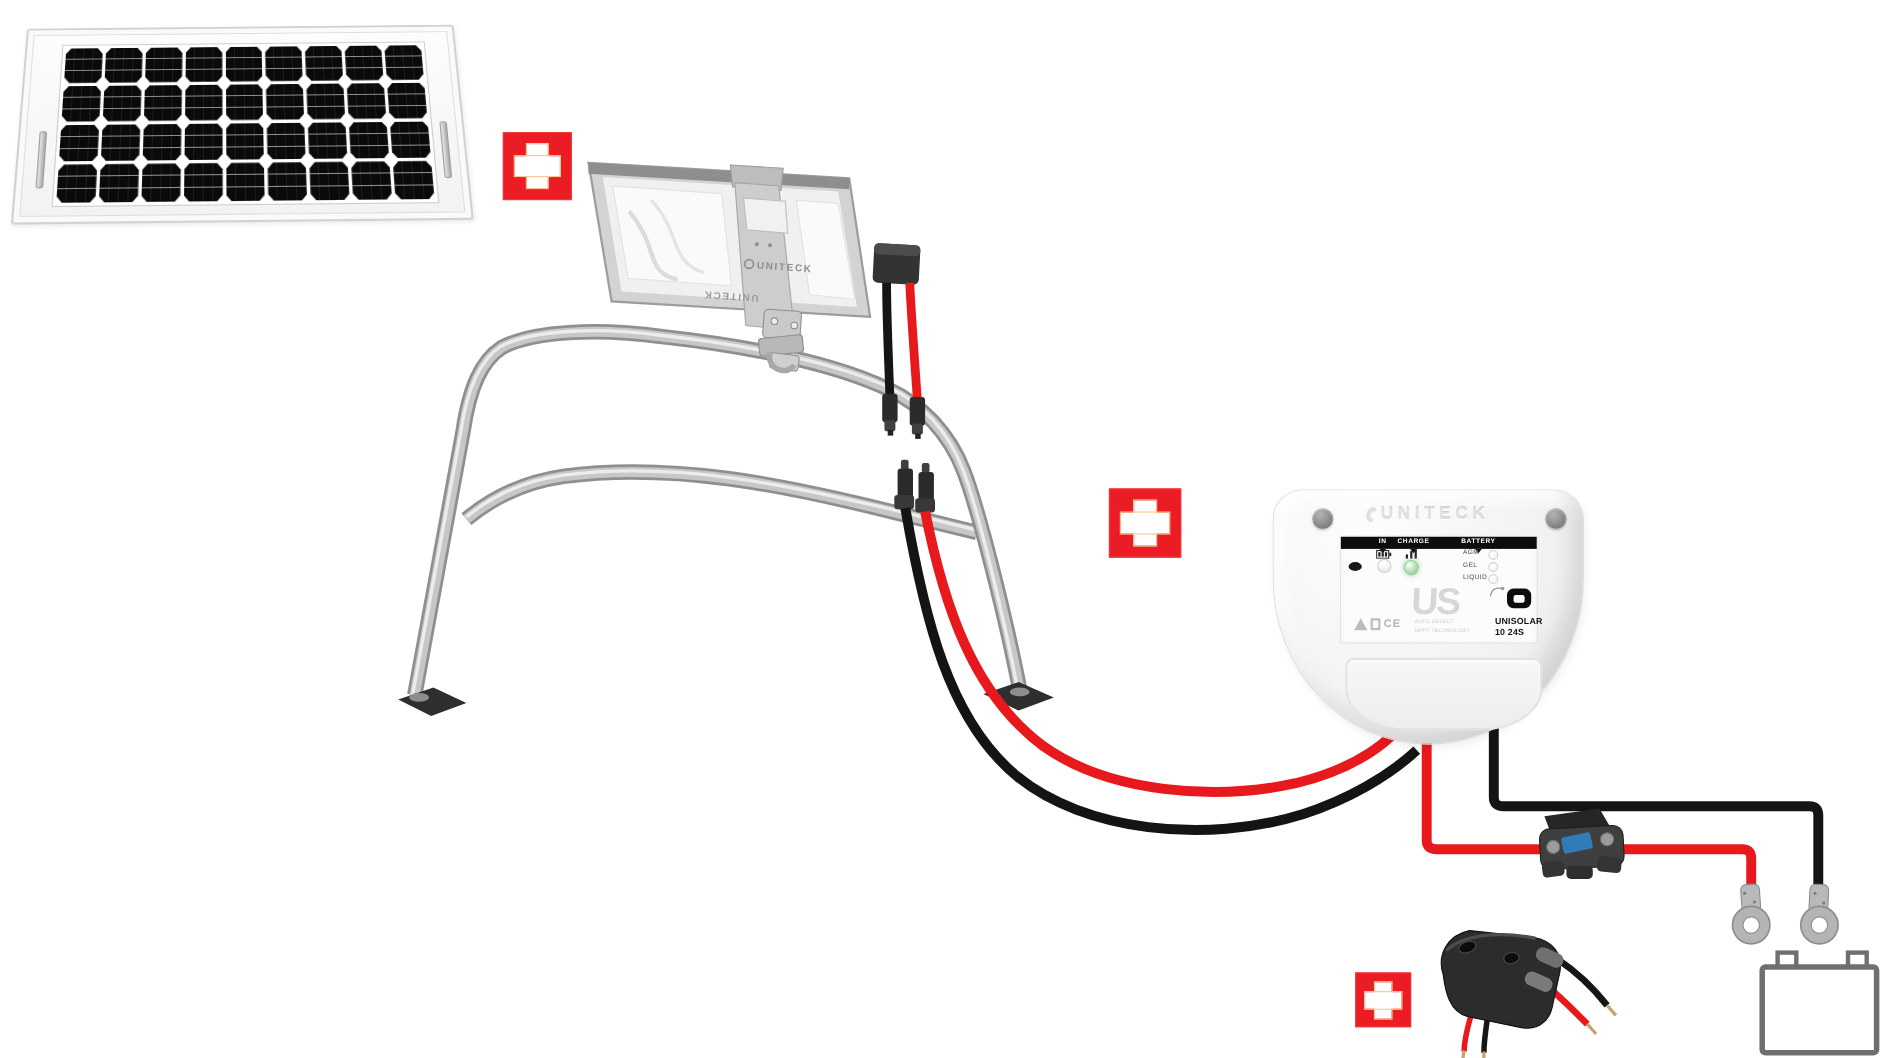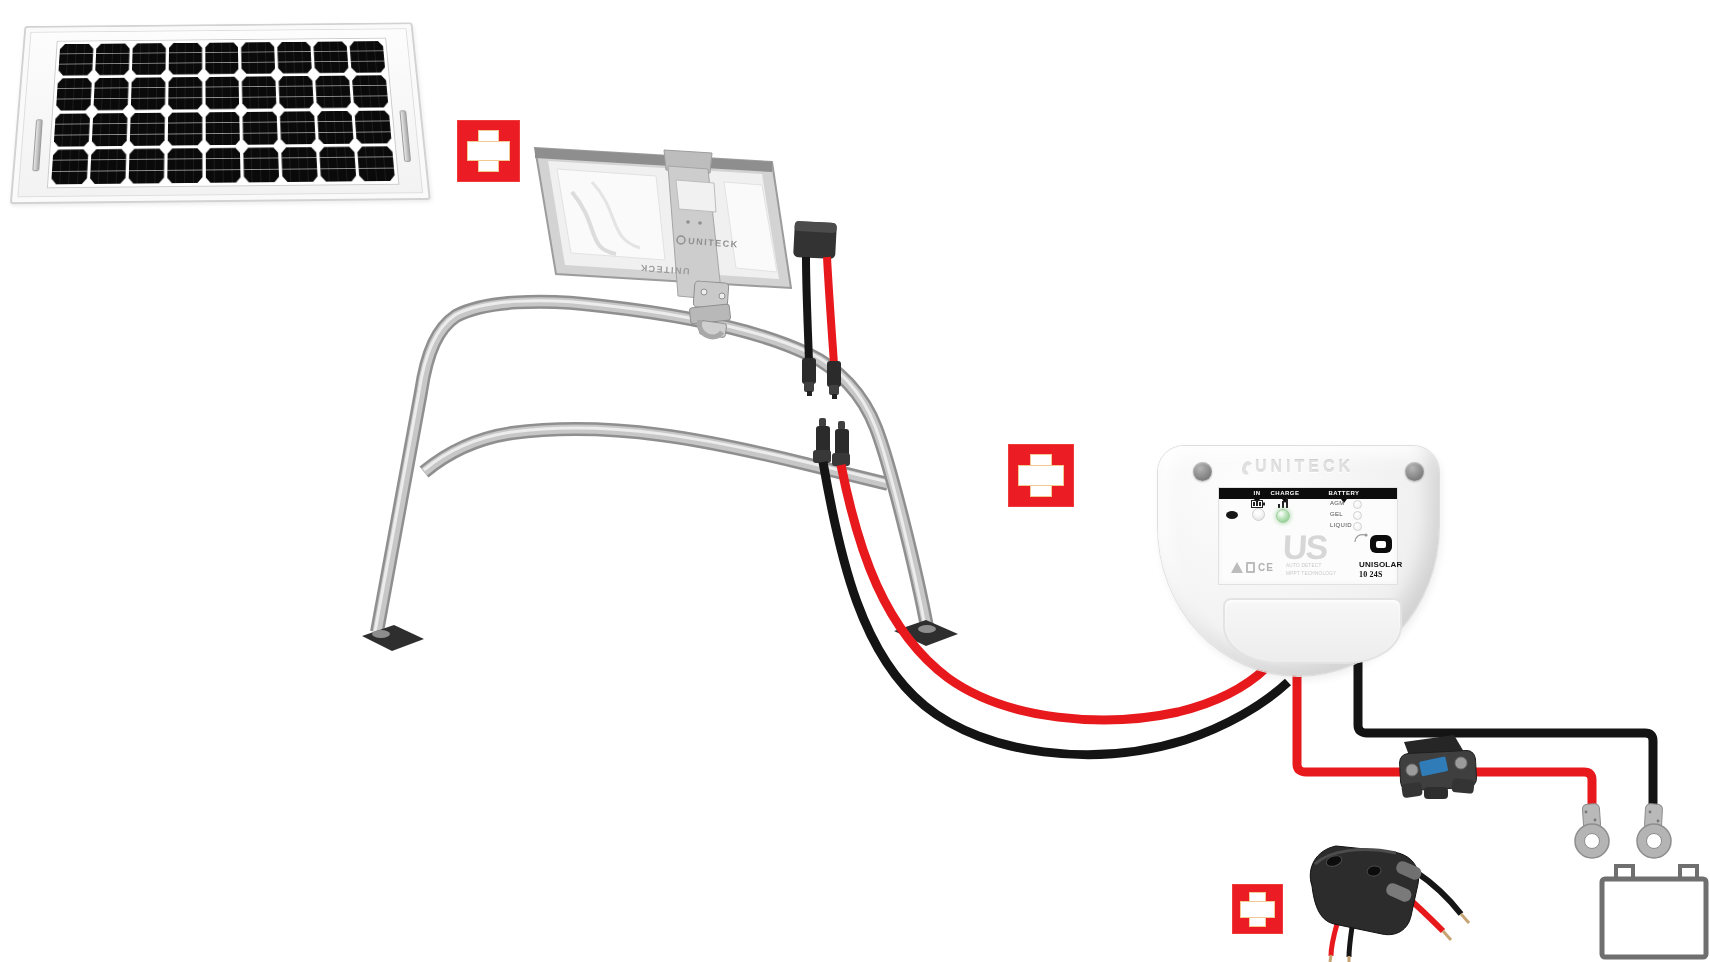--- a/index.html
+++ b/index.html
@@ -322,19 +322,19 @@
       <div class="tagline" style="top:75px;">AUTO DETECT</div>
       <div class="tagline" style="top:83px;">MPPT TECHNOLOGY</div>
 
       <div class="certs">
         <div class="cert-tri"></div>
         <div class="cert-doc"></div>
         <div class="cert-ce">CE</div>
       </div>
 
       <div class="model" style="top:72px;">UNISOLAR</div>
-      <div class="model" style="top:82px;font-family:Liberation Serif, serif;">10 24S</div>
+      <div class="model" style="top:82px;">10 24S</div>
     </div>
 
     <div class="ctl-lid"></div>
   </div>
 
 </div>
 
 </body></html>

